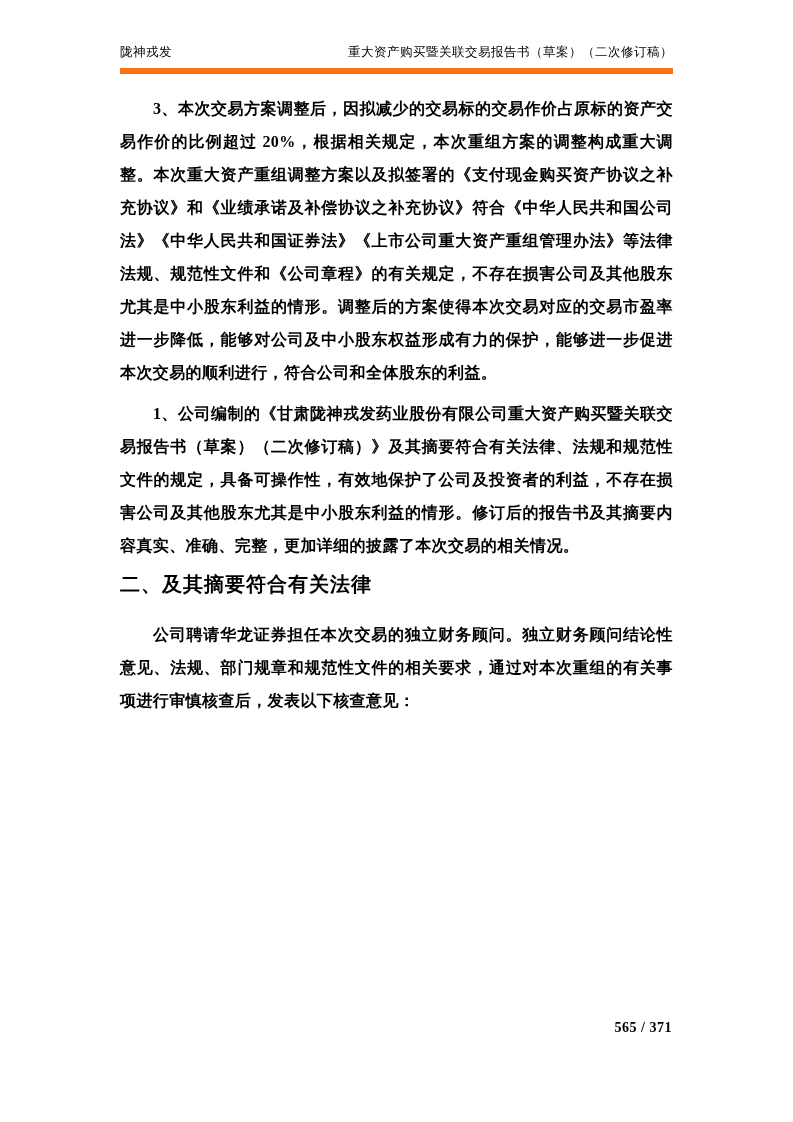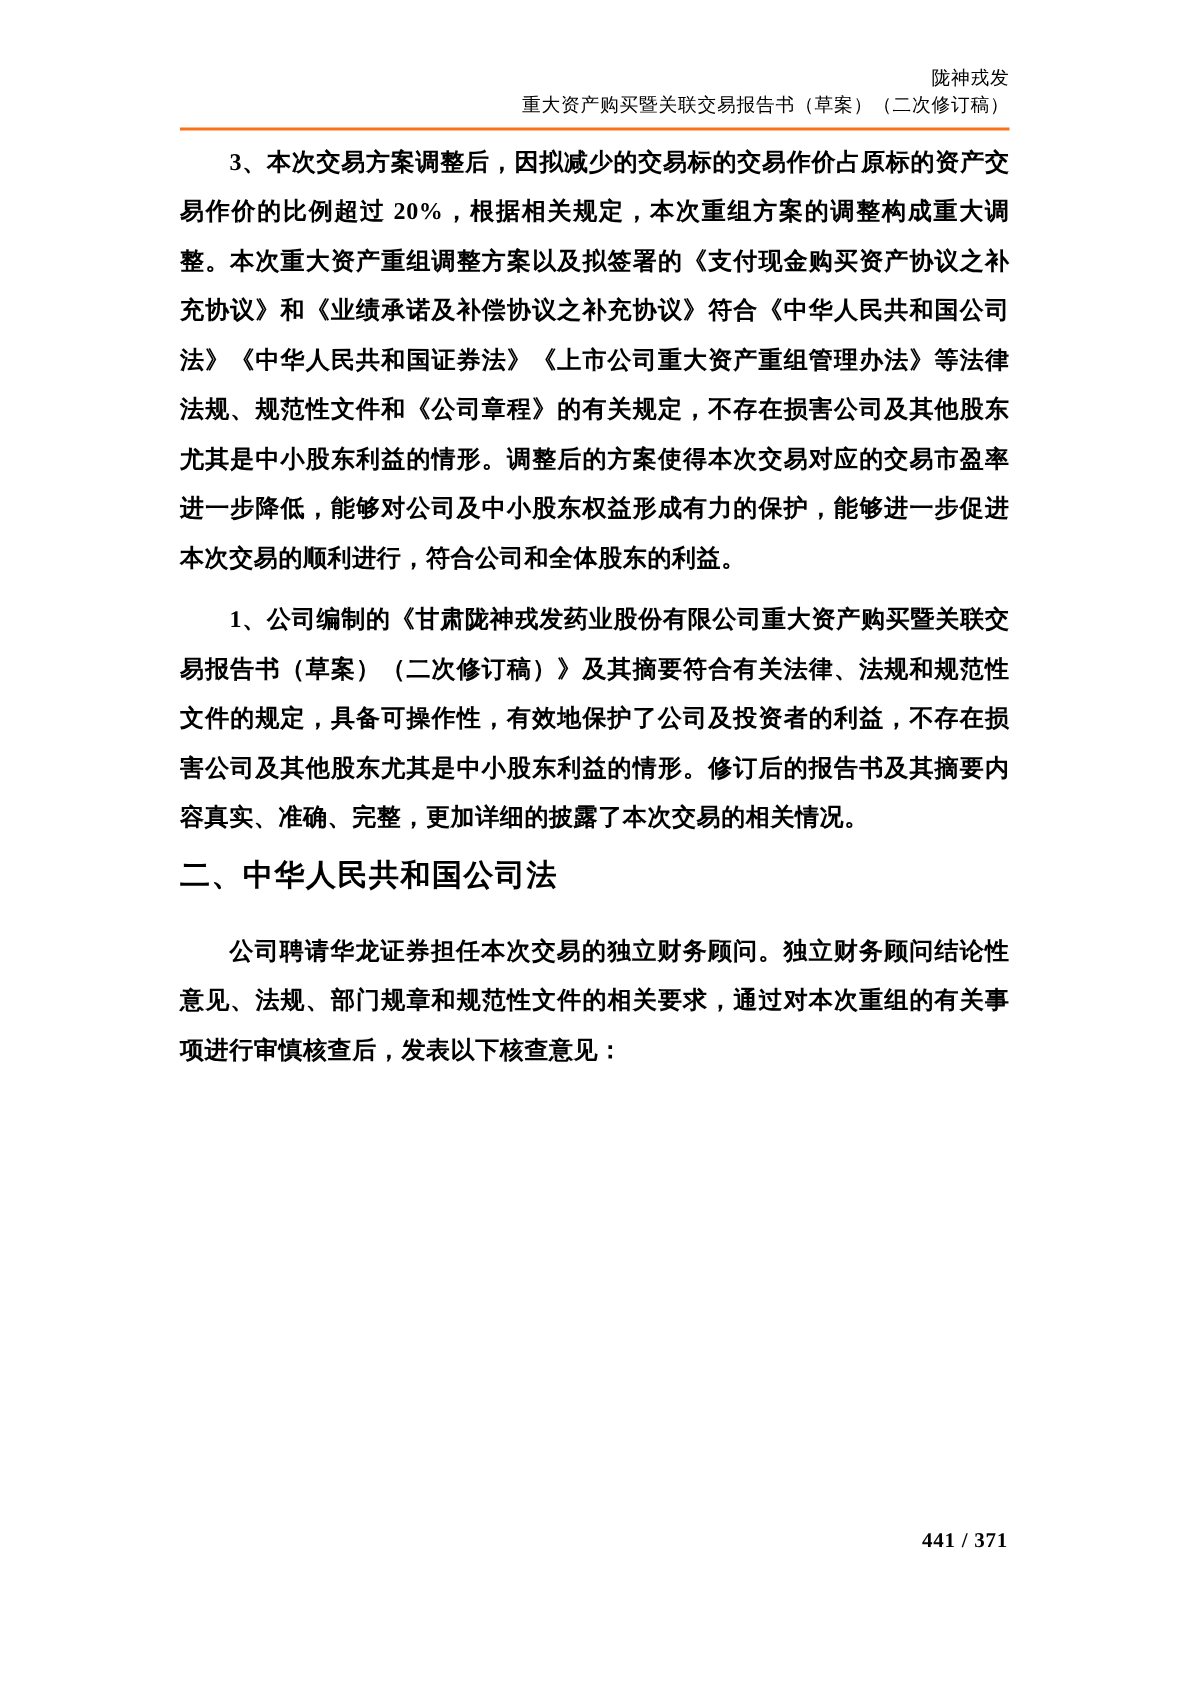--- a/index.html
+++ b/index.html
@@ -18,23 +18,22 @@
     position: absolute;
     top: 44px;
     left: 120px;
     width: 553px;
     display: flex;
     justify-content: space-between;
     align-items: flex-end;
     font-size: 12.5px;
     line-height: 1.4;
     padding-bottom: 6px;
-    border-bottom: 2px solid #f97316;
+    border-bottom: 6px solid #f97316;
     letter-spacing: 0.5px;
-    flex-direction: column;
   }
   .header .hdr-left { white-space: nowrap; }
   .header .hdr-right { white-space: nowrap; margin-left: 27px; }
   .content {
     position: absolute;
     top: 92px;
     left: 120px;
     width: 553px;
   }
   .para {
@@ -71,19 +70,19 @@
 <div class="page">
 
   <div class="header">
     <span class="hdr-left">陇神戎发</span>
     <span class="hdr-right">重大资产购买暨关联交易报告书（草案）（二次修订稿）</span>
   </div>
 
   <div class="content">
     <p class="para">3、本次交易方案调整后，因拟减少的交易标的交易作价占原标的资产交易作价的比例超过 20%，根据相关规定，本次重组方案的调整构成重大调整。本次重大资产重组调整方案以及拟签署的《支付现金购买资产协议之补充协议》和《业绩承诺及补偿协议之补充协议》符合《中华人民共和国公司法》《中华人民共和国证券法》《上市公司重大资产重组管理办法》等法律法规、规范性文件和《公司章程》的有关规定，不存在损害公司及其他股东尤其是中小股东利益的情形。调整后的方案使得本次交易对应的交易市盈率进一步降低，能够对公司及中小股东权益形成有力的保护，能够进一步促进本次交易的顺利进行，符合公司和全体股东的利益。</p>
     <p class="para">1、公司编制的《甘肃陇神戎发药业股份有限公司重大资产购买暨关联交易报告书（草案）（二次修订稿）》及其摘要符合有关法律、法规和规范性文件的规定，具备可操作性，有效地保护了公司及投资者的利益，不存在损害公司及其他股东尤其是中小股东利益的情形。修订后的报告书及其摘要内容真实、准确、完整，更加详细的披露了本次交易的相关情况。</p>
-    <h2 class="section-heading">二、中华人民共和国公司法</h2>
+    <h2 class="section-heading">二、及其摘要符合有关法律</h2>
     <p class="para">公司聘请华龙证券担任本次交易的独立财务顾问。独立财务顾问结论性意见、法规、部门规章和规范性文件的相关要求，通过对本次重组的有关事项进行审慎核查后，发表以下核查意见：</p>
   </div>
 
-  <div class="footer">441 / 371</div>
+  <div class="footer">565 / 371</div>
 
 </div>
 
 </body></html>

